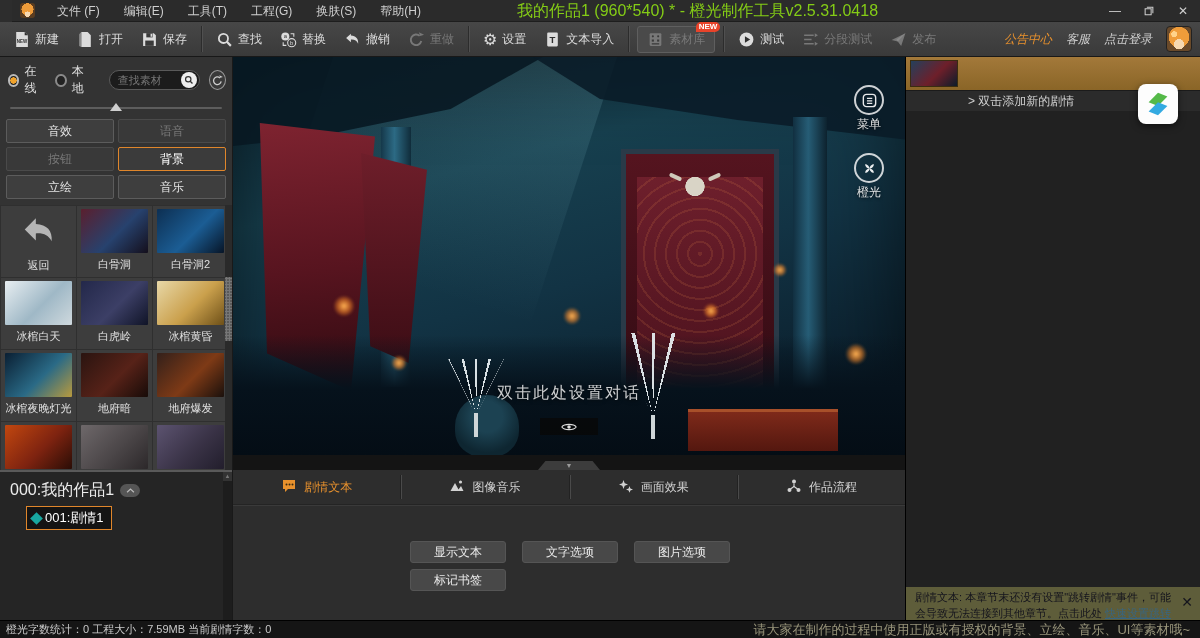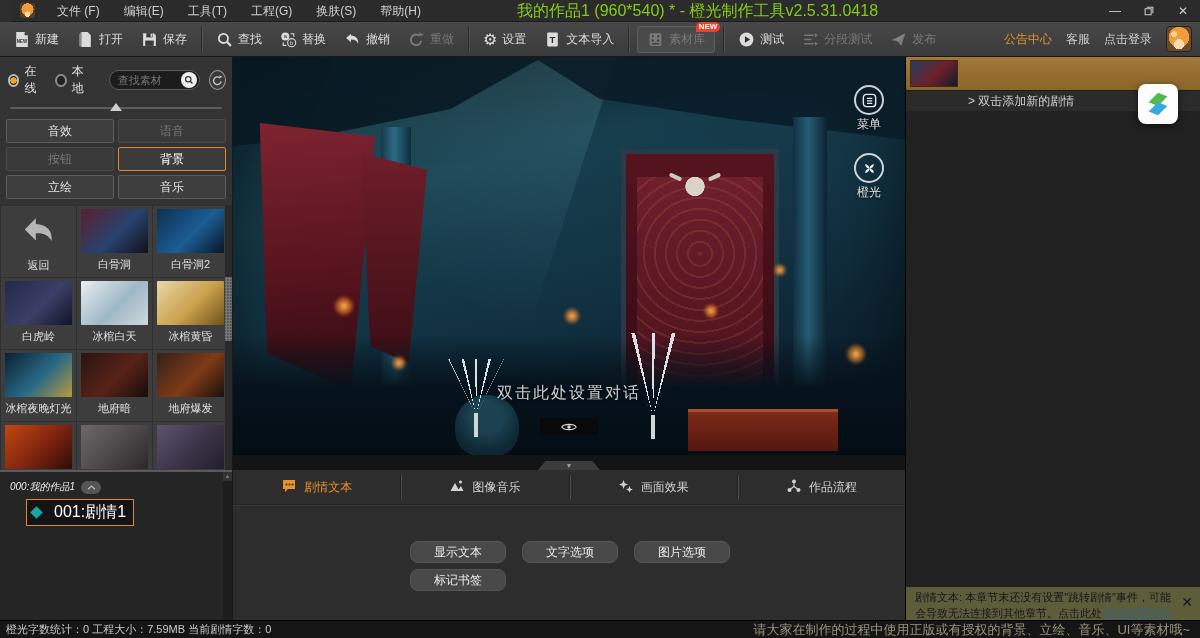--- a/index.html
+++ b/index.html
@@ -23,21 +23,21 @@
   .toolbar { position:absolute; top:22px; left:0; right:0; height:35px; background:linear-gradient(#474747,#3a3a3a); border-bottom:1px solid #181818; }
   #tb-left { display:flex; align-items:center; height:100%; padding-left:4px; }
   .tb-btn { position:relative; display:flex; align-items:center; gap:5px; padding:0 9px; height:28px; font-size:12px; color:#dcdcdc; background:transparent; border:none; white-space:nowrap; }
   .tb-btn.disabled { color:#787878; }
   .tb-btn.boxed { background:#4a4a4a; border:1px solid #5f5f5f; border-radius:3px; height:27px; margin:0 3px; }
   .tb-icon { display:flex; }
   .tb-icon svg { width:17px; height:17px; display:block; }
   .tb-icon .glyph { font-size:16px; line-height:17px; }
   .tb-sep { width:1px; height:26px; background:#2c2c2c; box-shadow:1px 0 0 #505050; margin:0 5px; }
   .tb-badge { position:absolute; top:-5px; right:-6px; background:#e8432a; color:#fff; font-size:8px; font-weight:bold; padding:1px 3px; border-radius:6px 6px 6px 0; line-height:1; }
-  .tb-right { position:absolute; right:8px; top:0; height:100%; display:flex; align-items:center; gap:14px; font-size:12px; }
+  .tb-right { position:absolute; right:8px; top:0; height:100%; display:flex; align-items:center; gap:14px; font-size:12px;font-style:italic; }
   .tb-right a { color:#cfcfcf; text-decoration:none; cursor:pointer; }
   .tb-right a.announce { color:#e8912d; }
   .user-avatar { width:26px; height:26px; border-radius:4px; border:1px solid #222;
     background: radial-gradient(circle at 50% 72%, #f7d9b2 24%, transparent 25%),
                 radial-gradient(circle at 30% 30%, #ffd28a 12%, transparent 13%),
                 radial-gradient(circle at 50% 42%, #ef9c3a 55%, transparent 56%), #6a4a2a; }
 
   
   .left-panel { position:absolute; top:57px; left:0; width:233px; bottom:18px; background:#333; border-right:1px solid #191919; display:flex; flex-direction:column; }
   .src-row { display:flex; align-items:center; padding:6px 6px 2px 8px; gap:5px; }
@@ -60,24 +60,24 @@
   .cat-btn.selected { border:1px solid #e0862b; color:#fff; background:#3b3b3b; }
   .thumb-wrap { position:relative; flex:1; overflow:hidden; background:#2f2f2f; }
   .thumb-grid { display:grid; grid-template-columns:75px 75px 75px; gap:1px; padding:1px 20px 0 1px; }
   .thumb-cell { background:#3d3d3d; height:71px; display:flex; flex-direction:column; align-items:center; cursor:pointer; }
   .thumb-img { width:67px; height:44px; margin-top:3px; border-radius:1px; }
   .thumb-label { font-size:11px; color:#e0e0e0; margin-top:4px; white-space:nowrap; }
   .back-cell svg { width:38px; height:38px; margin-top:6px; }
   .thumb-scroll { position:absolute; right:0; top:0; bottom:0; width:7px; background:#2a2a2a; }
   .thumb-scroll .handle { position:absolute; right:0; top:72px; width:7px; height:64px; background:#5a5a5a; background-image:radial-gradient(circle, #777 1px, transparent 1.2px); background-size:3px 3px; }
   .tree-panel { position:relative; height:150px; background:#252525; border-top:2px solid #5a5a5a; padding:8px 10px; }
-  .tree-root { display:flex; align-items:center; gap:6px; font-size:10px; color:#ececec;font-style:italic; }
+  .tree-root { display:flex; align-items:center; gap:6px; font-size:16px; color:#ececec; }
   .tree-collapse { width:20px; height:13px; border-radius:7px; background:#555; display:flex; align-items:center; justify-content:center; }
   .tree-collapse svg { width:11px; height:7px; }
-  .tree-item { display:inline-flex; align-items:center; gap:13px; margin:5px 0 0 16px; border:1px solid #e0862b; background:#141414; padding:2px 7px 2px 5px; font-size:16px; color:#fff; }
+  .tree-item { display:inline-flex; align-items:center; gap:4px; margin:5px 0 0 16px; border:1px solid #e0862b; background:#141414; padding:2px 7px 2px 5px; font-size:13px; color:#fff; }
   .tree-diamond { width:9px; height:9px; transform:rotate(45deg); display:inline-block; }
   .tree-scroll { position:absolute; right:0; top:0; bottom:0; width:9px; background:#1d1d1d; }
   .tree-scroll .box { position:absolute; top:0; right:0; width:9px; height:9px; background:#333; color:#777; font-size:6px; text-align:center; line-height:9px; }
 
   
   .canvas-wrap { position:absolute; left:233px; top:57px; width:672px; height:413px; background:#0a0a0a; }
   .scene { position:absolute; left:0; top:0; width:672px; height:398px; overflow:hidden;
     background:linear-gradient(165deg,#0d2733 0%,#17404f 30%,#123344 55%,#0c2230 80%,#071722 100%);
     box-shadow:inset 0 0 90px rgba(0,0,0,.6); }
   .scene > div { position:absolute; }
@@ -121,21 +121,21 @@
   
   .bottom-panel { position:absolute; left:233px; top:470px; width:672px; height:150px; background:#2d2d2d; }
   .tab-row { display:flex; align-items:center; height:35px; border-bottom:1px solid #242424; box-shadow:0 1px 0 #3a3a3a; }
   .tab { flex:1; display:flex; align-items:center; justify-content:center; gap:7px; font-size:12px; color:#d2d2d2; height:100%; cursor:pointer; }
   .tab.selected { color:#e8912d; }
   .tab svg { width:16px; height:16px; }
   .tab-sep { width:1px; height:24px; background:#222; box-shadow:1px 0 0 #4a4a4a; }
   .btn-row { display:flex; gap:16px; margin-left:177px; }
   .btn-row.r1 { margin-top:36px; }
   .btn-row.r2 { margin-top:6px; }
-  .panel-btn { width:96px; height:22px; background:#484848; border:1px solid #555; border-radius:8px; color:#eaeaea; font-size:12px; cursor:pointer; }
+  .panel-btn { width:96px; height:22px; background:#484848; border:1px solid #555; border-radius:3px; color:#eaeaea; font-size:12px; cursor:pointer; }
 
   
   .right-panel { position:absolute; left:905px; top:57px; width:295px; bottom:18px; background:#212121; border-left:1px solid #000; }
   .rp-selected { height:33px; background:linear-gradient(180deg,#a3793a,#8a6527); display:flex; align-items:center; padding:0 4px; cursor:pointer; }
   .rp-thumb { width:48px; height:27px; border:1px solid #3a2c10; }
   .rp-add { height:21px; background:#2b2b2b; border-top:1px solid #1b1b1b; color:#cfcfcf; font-size:12px; padding-left:62px; display:flex; align-items:center; cursor:pointer; }
   .rp-logo { position:absolute; top:27px; right:22px; width:40px; height:40px; background:#fdfdfd; border-radius:8px; box-shadow:0 2px 7px rgba(0,0,0,.55); display:flex; align-items:center; justify-content:center; cursor:pointer; }
   .rp-logo svg { width:30px; height:30px; }
   .rp-warning { position:absolute; left:0; right:0; bottom:0; height:33px; background:#5e5d3a; color:#14141d; font-size:11px; line-height:1.42; padding:3px 26px 0 6px; text-align:center; }
   .rp-warning a { color:#39657f; text-decoration:underline; cursor:pointer; }
@@ -357,26 +357,26 @@
           </div>
           <div class="thumb-cell">
             <div class="thumb-img" style="background: linear-gradient(135deg, rgb(90, 31, 46), rgb(39, 66, 110) 55%, rgb(20, 15, 28));"></div>
             <div class="thumb-label">白骨洞</div>
           </div>
           <div class="thumb-cell">
             <div class="thumb-img" style="background: linear-gradient(135deg, rgb(13, 47, 82), rgb(27, 93, 148) 55%, rgb(7, 21, 39));"></div>
             <div class="thumb-label">白骨洞2</div>
           </div>
           <div class="thumb-cell">
+            <div class="thumb-img" style="background: linear-gradient(135deg, rgb(232, 238, 241), rgb(159, 184, 198) 55%, rgb(207, 217, 222));"></div>
+            <div class="thumb-label">冰棺白天</div>
+          </div>
+          <div class="thumb-cell">
             <div class="thumb-img" style="background: linear-gradient(135deg, rgb(35, 40, 74), rgb(60, 63, 102) 55%, rgb(16, 20, 39));"></div>
             <div class="thumb-label">白虎岭</div>
-          </div>
-          <div class="thumb-cell">
-            <div class="thumb-img" style="background: linear-gradient(135deg, rgb(232, 238, 241), rgb(159, 184, 198) 55%, rgb(207, 217, 222));"></div>
-            <div class="thumb-label">冰棺白天</div>
           </div>
           <div class="thumb-cell">
             <div class="thumb-img" style="background: linear-gradient(135deg, rgb(232, 216, 168), rgb(202, 160, 76) 55%, rgb(110, 80, 24));"></div>
             <div class="thumb-label">冰棺黄昏</div>
           </div>
           <div class="thumb-cell">
             <div class="thumb-img" style="background: linear-gradient(135deg, rgb(10, 31, 51), rgb(42, 106, 134) 55%, rgb(184, 154, 62));"></div>
             <div class="thumb-label">冰棺夜晚灯光</div>
           </div>
           <div class="thumb-cell">

